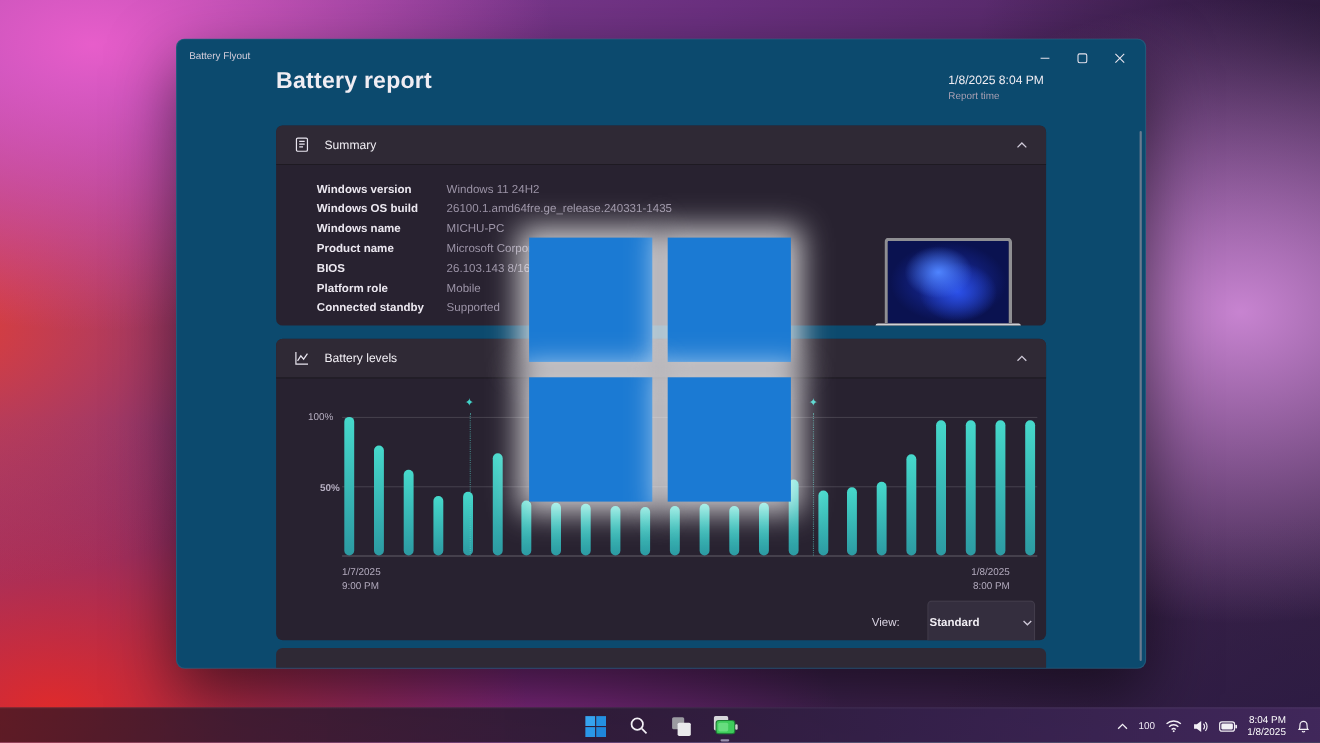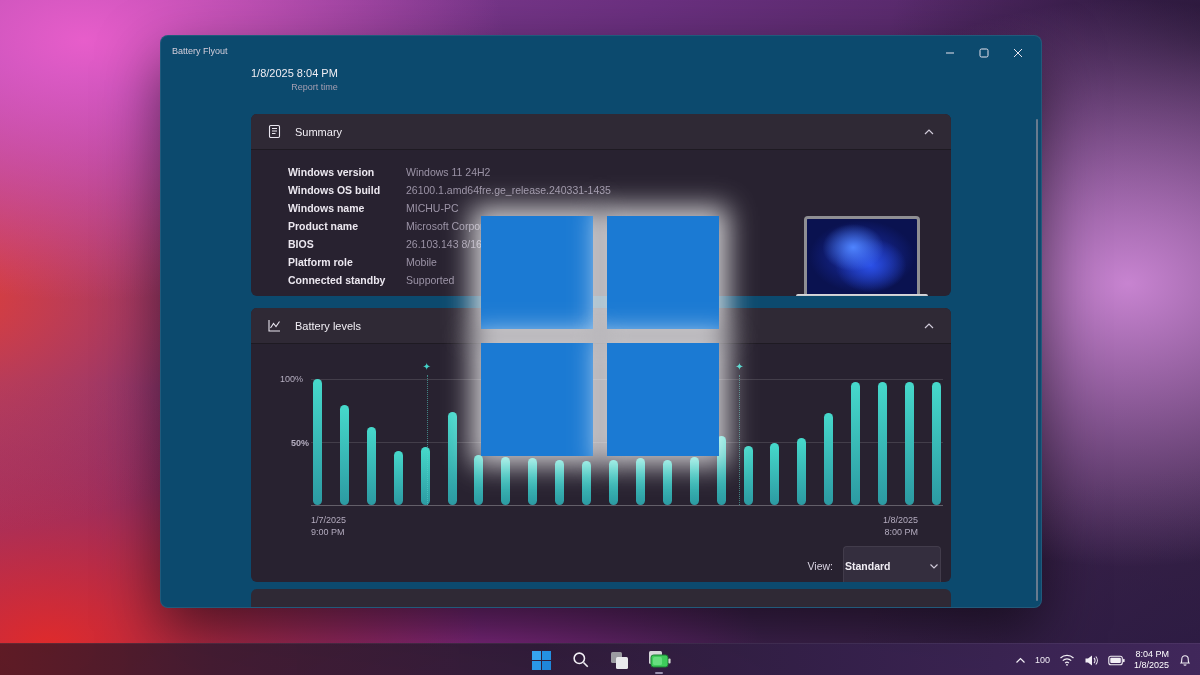--- a/index.html
+++ b/index.html
@@ -28,21 +28,21 @@
     box-shadow:0 24px 60px rgba(0,0,0,.55);
     overflow:hidden;
   }
   .titlebar-text { position:absolute; left:11px; top:10px; font-size:9px; color:#d4cedb; }
   .window-controls { position:absolute; top:6px; right:6px; display:flex; }
   .win-btn { width:34px; height:22px; display:flex; align-items:center; justify-content:center; color:#e8e4ee; border-radius:4px; }
   .win-btn svg { display:block; }
 
   .report-header { position:absolute; left:90px; right:92px; top:26px; display:flex; justify-content:space-between; align-items:flex-start; }
   .page-title { font-size:21px; font-weight:700; letter-spacing:.2px; }
-  .report-time-block { text-align:right; padding-top:5px; }
+  .report-time-block { padding-top:5px; }
   .report-time { font-size:11px; color:#f0edf3; }
   .report-time-label { font-size:9px; color:#a79fb2; margin-top:3px; }
 
   .card { position:absolute; left:90px; width:700px; border-radius:6px; overflow:hidden; background:#282230; }
   .card-header {
     height:36px; background:#2f2935; display:flex; align-items:center;
     padding:0 16px; border-bottom:1px solid rgba(0,0,0,.35);
   }
   .card-header .sec-icon { width:15px; height:15px; margin-right:13px; color:#e9e5ef; }
   .card-title { font-size:11px; font-weight:400; color:#f2eff5; flex:1; }
@@ -73,21 +73,21 @@
   .gl-100 { top:0; } .gl-50 { top:50%; }
   .ytick { position:absolute; font-size:9px; color:#b5aec0; text-align:right; width:30px; }
   .ytick-100 { left:22px; top:66px; } .ytick-50 { left:28px; top:130px;font-weight:bold; }
   .bars { position:absolute; inset:0; display:flex; align-items:flex-end; justify-content:space-between; padding:0 2px; }
   .bar { width:9px; border-radius:5px; }
   .marker-line { position:absolute; top:-4px; bottom:0; width:0; border-left:1px dotted rgba(88,211,203,.55); }
   .marker-diamond { position:absolute; top:-17px; transform:translateX(-50%); color:#43d3c9; font-size:10px; line-height:10px; }
   .x-label { position:absolute; font-size:9px; color:#b3abbe; line-height:12px; top:206px; }
   .x-label-left { left:60px; }
   .x-label-right { left:632px; text-align:right; }
-  .view-row { position:absolute; right:10px; top:238px; display:flex; align-items:center; gap:10px; }
+  .view-row { position:absolute; right:10px; top:238px; display:flex; align-items:center; gap:25px; }
   .view-label { font-size:10.5px; color:#d9d3e1; }
   .view-dropdown {
     width:98px; height:40px; background:#342e3e; border:1px solid rgba(255,255,255,.07);
     border-radius:4px; display:flex; align-items:center; padding:0 1px; gap:6px;
   }
   .view-value { flex:1; font-size:10.5px; font-weight:700; color:#f0edf3; }
 
   .card-next { top:553px; height:30px; background:#2f2935; }
 
   .win-scrollbar { position:absolute; right:3px; top:83px; width:2px; height:482px; background:#9b95a2; opacity:.65; border-radius:2px; }
@@ -133,20 +133,21 @@
         </svg>
     </div>
     <div class="win-btn">
       <svg width="10" height="10" viewBox="0 0 10 10">
           <path d="M1 1 L9 9 M9 1 L1 9" stroke="currentColor" stroke-width="1"></path>
         </svg>
     </div>
   </div>
 
   <div class="report-header">
+    <div class="page-title">Battery report</div>
     <div class="report-time-block">
       <div class="report-time">1/8/2025 8:04 PM</div>
       <div class="report-time-label">Report time</div>
     </div>
   </div>
 
   <div class="card card-summary">
     <div class="card-header">
       <svg class="sec-icon" viewBox="0 0 15 15" fill="none" stroke="currentColor" stroke-width="1.1">
         <rect x="2.5" y="1.5" width="10" height="12" rx="1.2"></rect>

